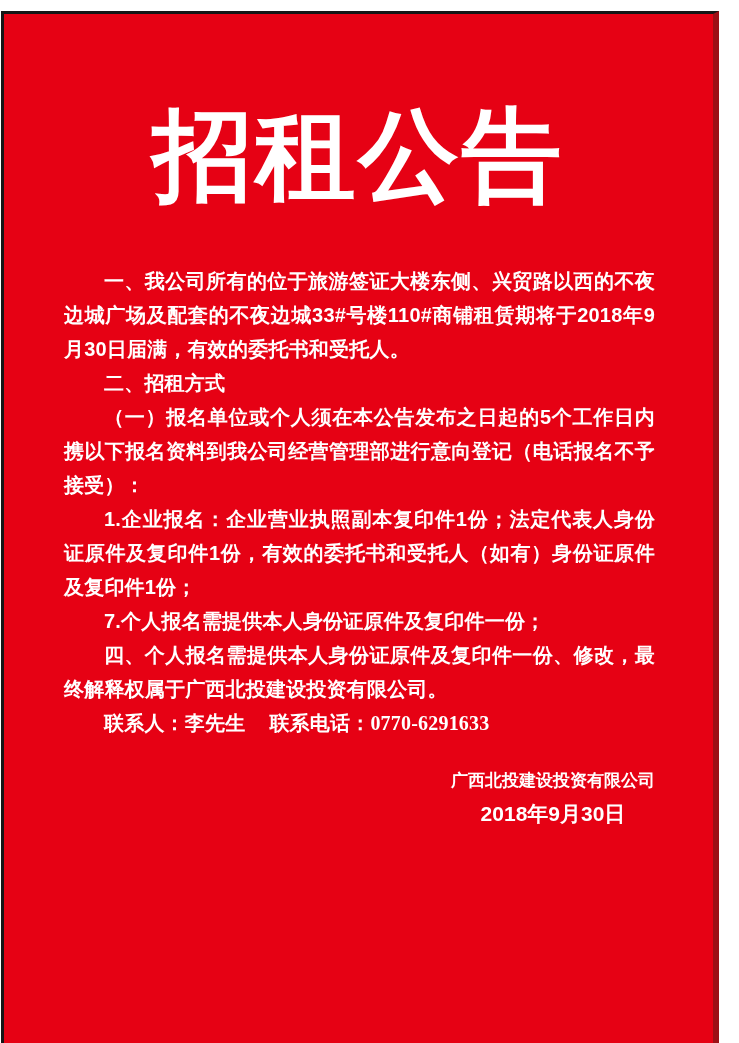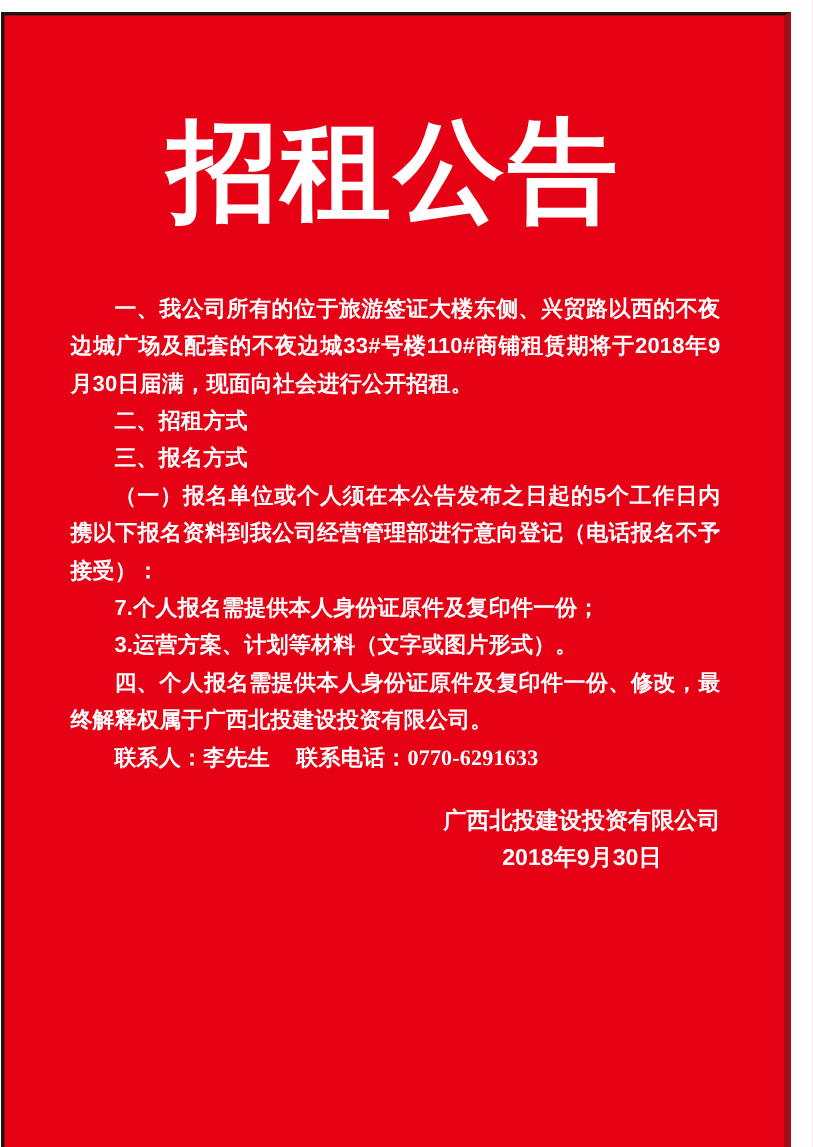--- a/index.html
+++ b/index.html
@@ -48,37 +48,36 @@
   .signature {
     margin: 24px 58px 0 0;
     text-align: right;
     color: #ffffff;
     font-weight: bold;
   }
   .signature-inner {
     display: inline-block;
     text-align: center;
   }
-  .signature-company { font-size: 21px; line-height: 33px; white-space: nowrap; }
+  .signature-company { font-size: 17px; line-height: 33px; white-space: nowrap; }
   .signature-date { font-size: 21px; line-height: 33px; white-space: nowrap; }
 </style>
 </head>
 <body>
 
 <div class="poster" style="background: rgb(230, 1, 20); border-color: rgb(22, 22, 22) rgb(156, 16, 22) rgb(22, 22, 22) rgb(22, 22, 22); color: rgb(255, 255, 255);">
 
   <h1 class="title">招租公告</h1>
 
   <div class="body-text">
-    <p>一、我公司所有的位于旅游签证大楼东侧、兴贸路以西的不夜边城广场及配套的不夜边城33#号楼110#商铺租赁期将于2018年9月30日届满，现面向社会进行公开招租。</p>
+    <p>一、我公司所有的位于旅游签证大楼东侧、兴贸路以西的不夜边城广场及配套的不夜边城33#号楼110#商铺租赁期将于2018年9月30日届满，有效的委托书和受托人。</p>
     <p>二、招租方式</p>
-    <p>三、报名方式</p>
     <p>（一）报名单位或个人须在本公告发布之日起的5个工作日内携以下报名资料到我公司经营管理部进行意向登记（电话报名不予接受）：</p>
+    <p>1.企业报名：企业营业执照副本复印件1份；法定代表人身份证原件及复印件1份，有效的委托书和受托人（如有）身份证原件及复印件1份；</p>
     <p>7.个人报名需提供本人身份证原件及复印件一份；</p>
-    <p>3.运营方案、计划等材料（文字或图片形式）。</p>
     <p>四、个人报名需提供本人身份证原件及复印件一份、修改，最终解释权属于广西北投建设投资有限公司。</p>
 
     <p class="contact-line"><span>联系人：李先生</span><span class="contact-phone">联系电话：0770-6291633</span></p>
   </div>
 
   <div class="signature">
     <div class="signature-inner">
       <div class="signature-company">广西北投建设投资有限公司</div>
       <div class="signature-date">2018年9月30日</div>
     </div>

